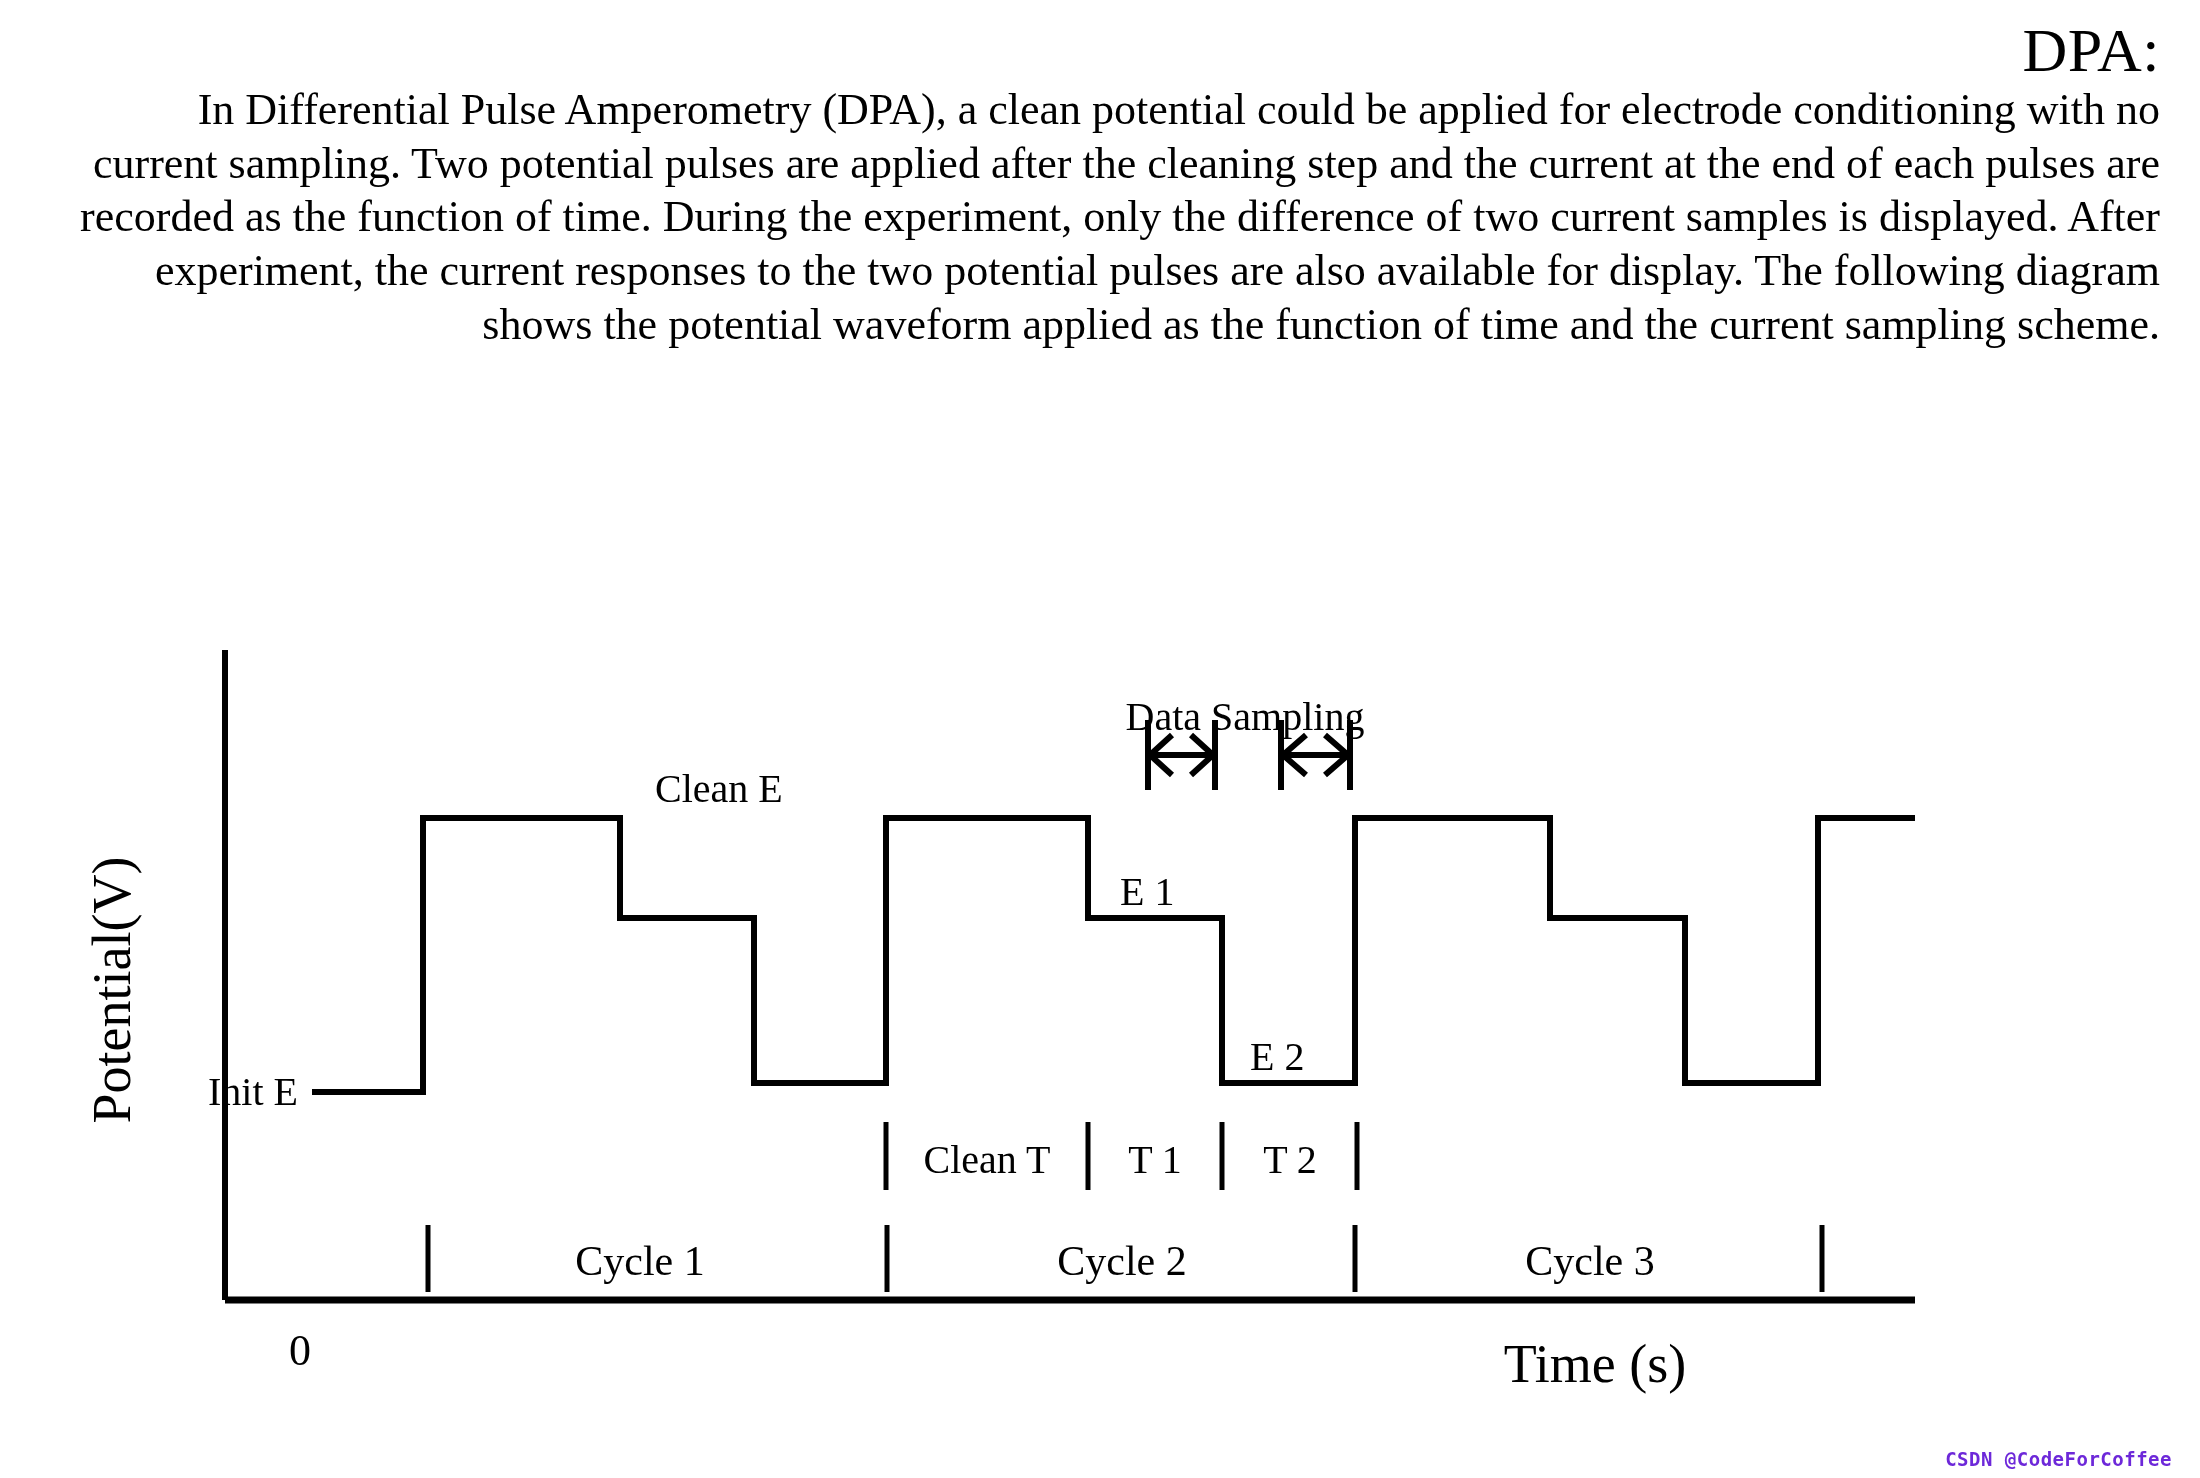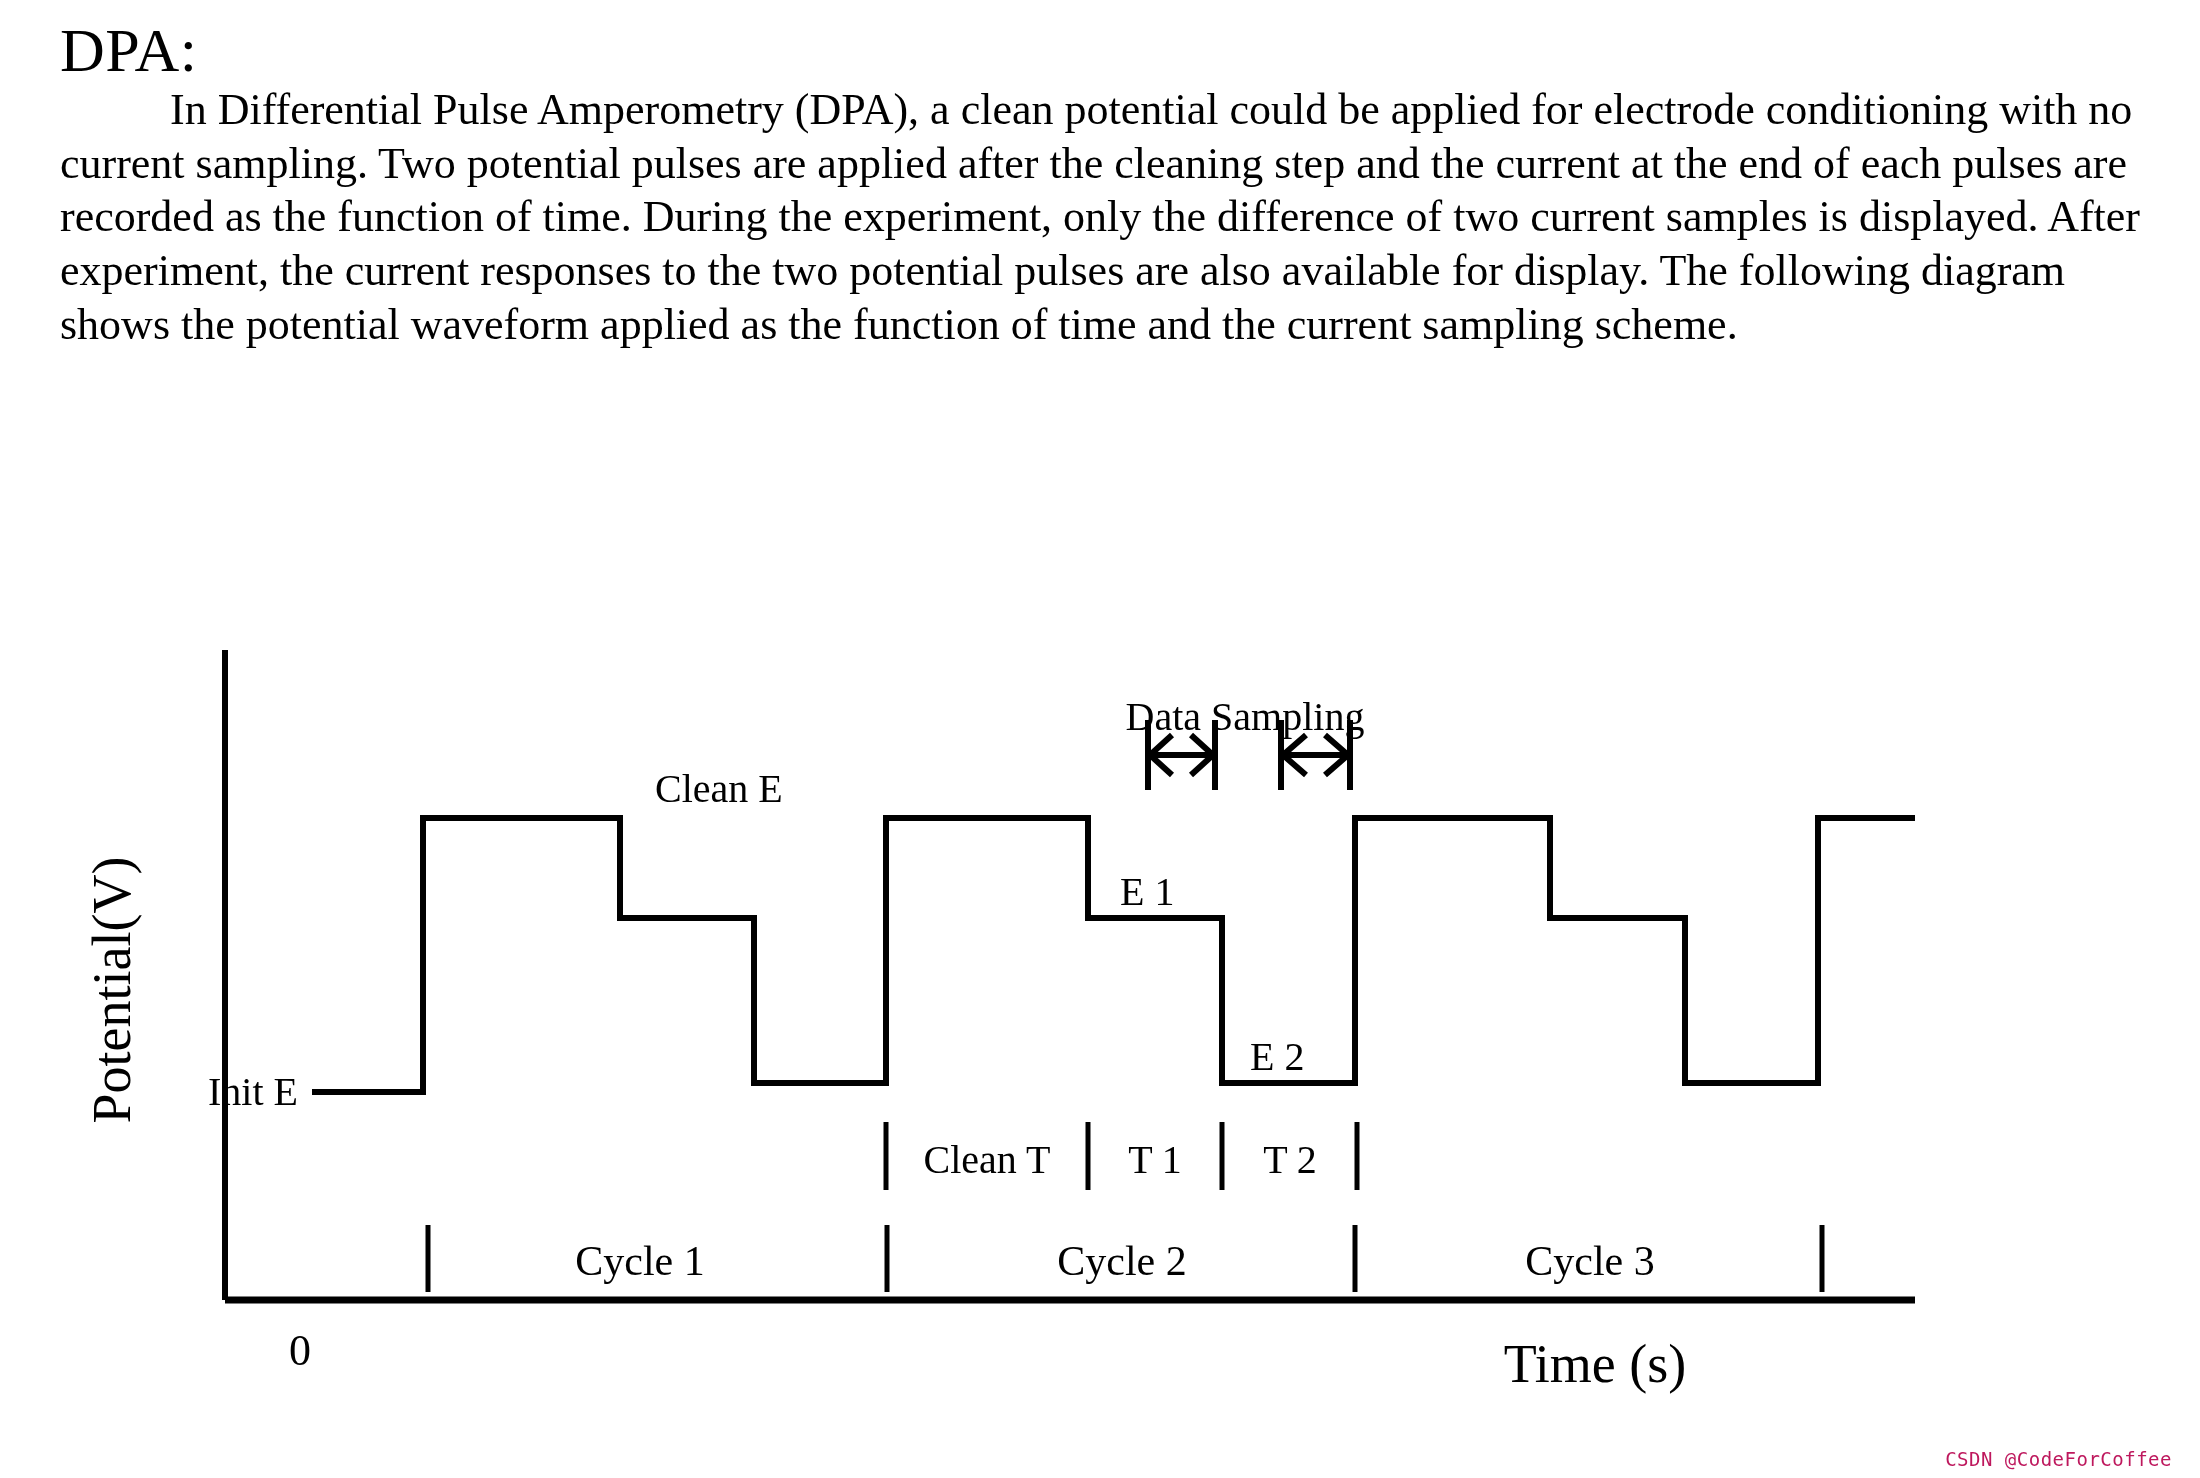--- a/index.html
+++ b/index.html
@@ -6,21 +6,21 @@
   body {
     width:2200px; height:1478px;
     background:#ffffff;
     font-family:"Liberation Serif", "DejaVu Serif", serif;
     color:#000000;
     position:relative;
     overflow:hidden;
   }
   .doc {
     position:absolute;
-    left:60px; top:18px; right:40px;
+    left:60px; top:18px; right:40px;text-align:right;
   }
   .title {
     font-size:62px;
     line-height:1.05;
     letter-spacing:0.5px;
   }
   .body-par {
     font-size:44px;
     line-height:1.22;
     text-indent:110px;
@@ -31,23 +31,24 @@
     position:absolute;
     left:0; top:620px;
     width:2200px; height:860px;
   }
   .figure svg { display:block; }
   .watermark {
     position:absolute;
     right:28px; bottom:8px;
     font-family:"DejaVu Sans Mono","Liberation Mono",monospace;
     font-size:19px;
-    color:#be185d;
+    color:#6d28d9;
     letter-spacing:0.5px;
     white-space:nowrap;
+    font-weight:bold;
   }
 </style>
 </head>
 <body>
 
 <div class="doc">
   <div class="title">DPA:</div>
   <div class="body-par">In Differential Pulse Amperometry (DPA), a clean potential could be applied for electrode conditioning with no current sampling. Two potential pulses are applied after the cleaning step and the current at the end of each pulses are recorded as the function of time. During the experiment, only the difference of two current samples is displayed. After experiment, the current responses to the two potential pulses are also available for display. The following diagram shows the potential waveform applied as the function of time and the current sampling scheme.</div>
 </div>
 

